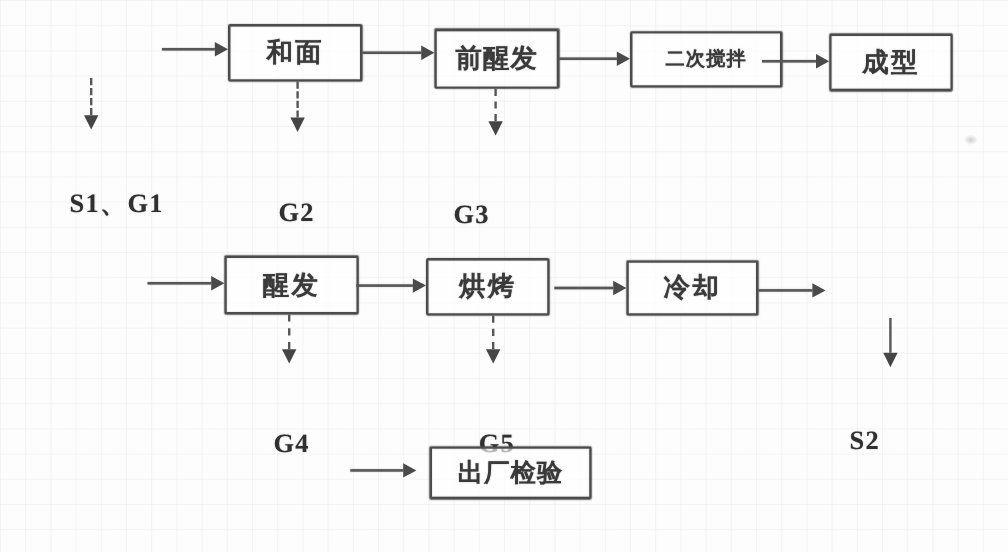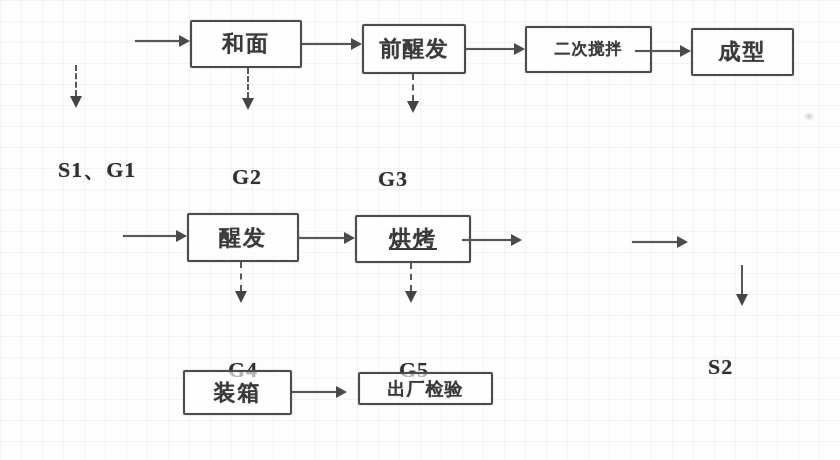--- a/index.html
+++ b/index.html
@@ -80,35 +80,35 @@
 
   <div class="varrow" style="left:75px;top:65px;height:31px;"></div>
   <div class="varrow" style="left:247px;top:68px;height:30px;"></div>
   <div class="varrow" style="left:412px;top:74px;height:27px;"></div>
 
   <div class="branch-label" style="left:58px;top:111px;">S1、G1</div>
   <div class="branch-label" style="left:232px;top:120px;">G2</div>
   <div class="branch-label" style="left:378px;top:122px;">G3</div>
 
   <div class="box" style="left:187px;top:213px;width:112px;height:49px;">醒发</div>
-  <div class="box" style="left:355px;top:215px;width:116px;height:48px;text-decoration:underline;">烘烤</div>
+  <div class="box" style="left:355px;top:215px;width:103px;height:48px;">烘烤</div>
+  <div class="box" style="left:522px;top:217px;width:110px;height:46px;">冷却</div>
 
   <div class="harrow" style="left:123px;top:235px;width:53px;"></div>
   <div class="harrow" style="left:297px;top:237px;width:47px;"></div>
   <div class="harrow" style="left:462px;top:239px;width:49px;"></div>
   <div class="harrow" style="left:632px;top:241px;width:45px;"></div>
 
   <div class="varrow" style="left:240px;top:262px;height:29px;"></div>
   <div class="varrow" style="left:410px;top:263px;height:28px;"></div>
   <div class="varrow solid" style="left:741px;top:265px;height:29px;"></div>
 
   <div class="branch-label" style="left:228px;top:313px;">G4</div>
   <div class="branch-label" style="left:399px;top:313px;">G5</div>
   <div class="branch-label" style="left:708px;top:310px;">S2</div>
 
-  <div class="box" style="left:183px;top:370px;width:109px;height:45px;">装箱</div>
-  <div class="box" style="left:358px;top:372px;width:135px;height:33px;letter-spacing:1px;font-size:18px;">出厂检验</div>
+  <div class="box" style="left:358px;top:372px;width:135px;height:44px;letter-spacing:1px;font-size:21px;">出厂检验</div>
 
   <div class="harrow" style="left:292px;top:391px;width:44px;"></div>
 
   <div class="smudge"></div>
 
 </div>
 
 </body></html>

